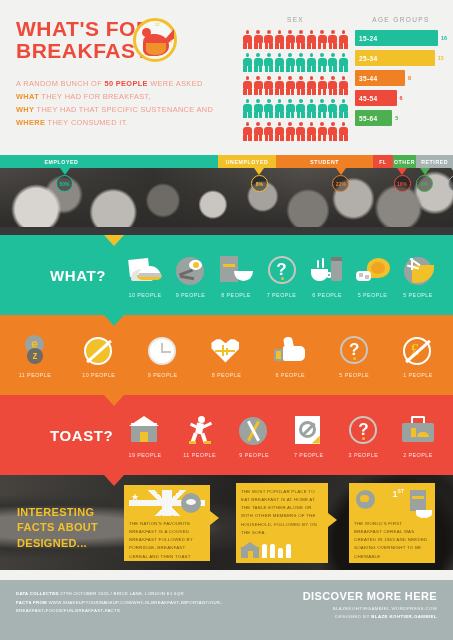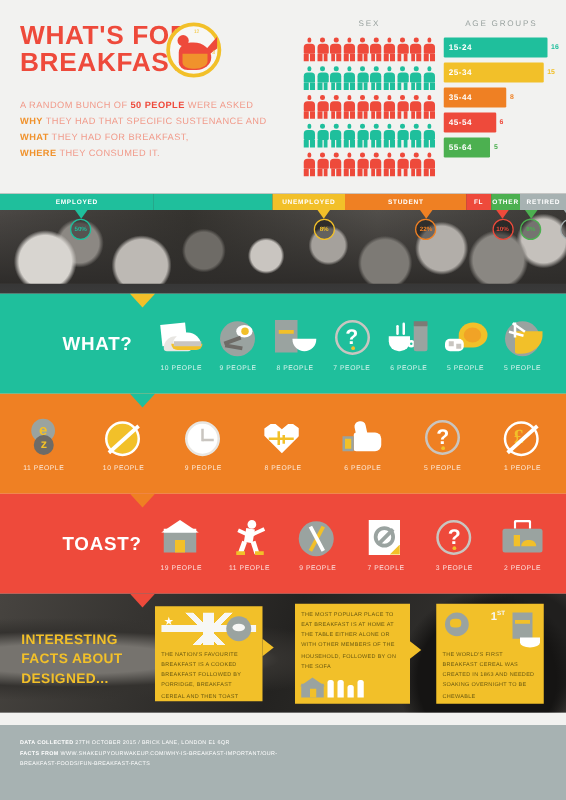--- a/index.html
+++ b/index.html
@@ -154,22 +154,22 @@
       <div class="tail"></div>
         <div class="body"></div>
       <div class="wing"></div>
         <div class="head"></div>
       <div class="tick tick12">12</div>
         <div class="tick tick3">3</div>
     </div>
 
     <div class="intro">
       <div><span>A RANDOM BUNCH OF </span><b>50 PEOPLE</b><span> WERE ASKED</span></div>
+      <div><span class="kw">WHAT</span><span> THEY HAD FOR BREAKFAST,</span></div>
       <div><span class="kw">WHY</span><span> THEY HAD THAT SPECIFIC SUSTENANCE AND</span></div>
-      <div><span class="kw">WHAT</span><span> THEY HAD FOR BREAKFAST,</span></div>
       <div><span class="kw">WHERE</span><span> THEY CONSUMED IT.</span></div>
     </div>
 
     <div class="sexblock">
       <div class="blk-title">SEX</div>
       <div class="pgrid" id="sex-grid">
           <div class="prow">
             <div class="person" style="color: rgb(238, 74, 59);">
               <div class="h"></div>
               <div class="t"></div>
@@ -879,15 +879,22 @@
     </div>
   </div>
 
   <div class="footer">
     <div class="fleft">
       <div><b>DATA COLLECTED</b>
         <span>27TH OCTOBER 2015 / BRICK LANE, LONDON E1 6QR</span></div>
       <div><b>FACTS FROM</b>
         <span>WWW.SHAKEUPYOURWAKEUP.COM/WHY-IS-BREAKFAST-IMPORTANT/OUR-BREAKFAST-FOODS/FUN-BREAKFAST-FACTS</span></div>
     </div>
+    <div class="fright">
+      <div class="dh">DISCOVER MORE HERE</div>
+      <div class="ds">
+        <div>BLAZEKOHTIRGAMBIEL.WORDPRESS.COM</div>
+        <div><span>DESIGNED BY </span><b>BLAZE KOHTIER-GAMBIEL</b></div>
+      </div>
+    </div>
   </div>
 
 </div>
 
 </body></html>

